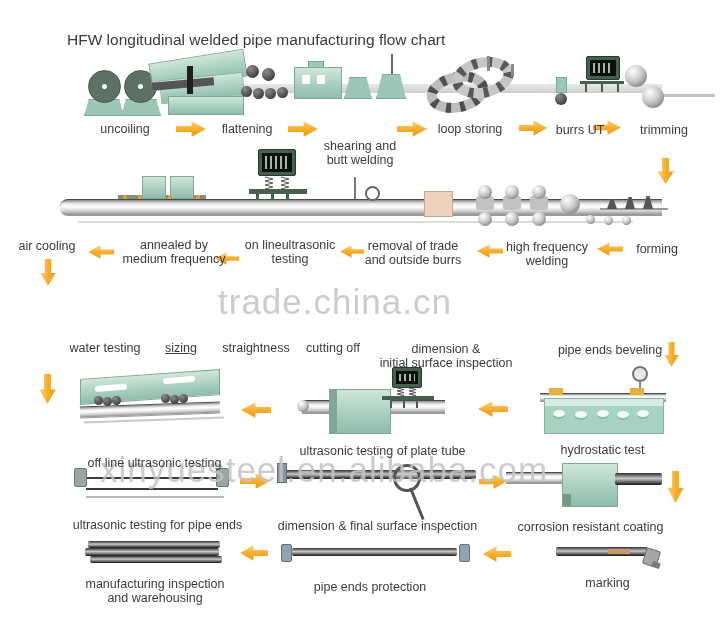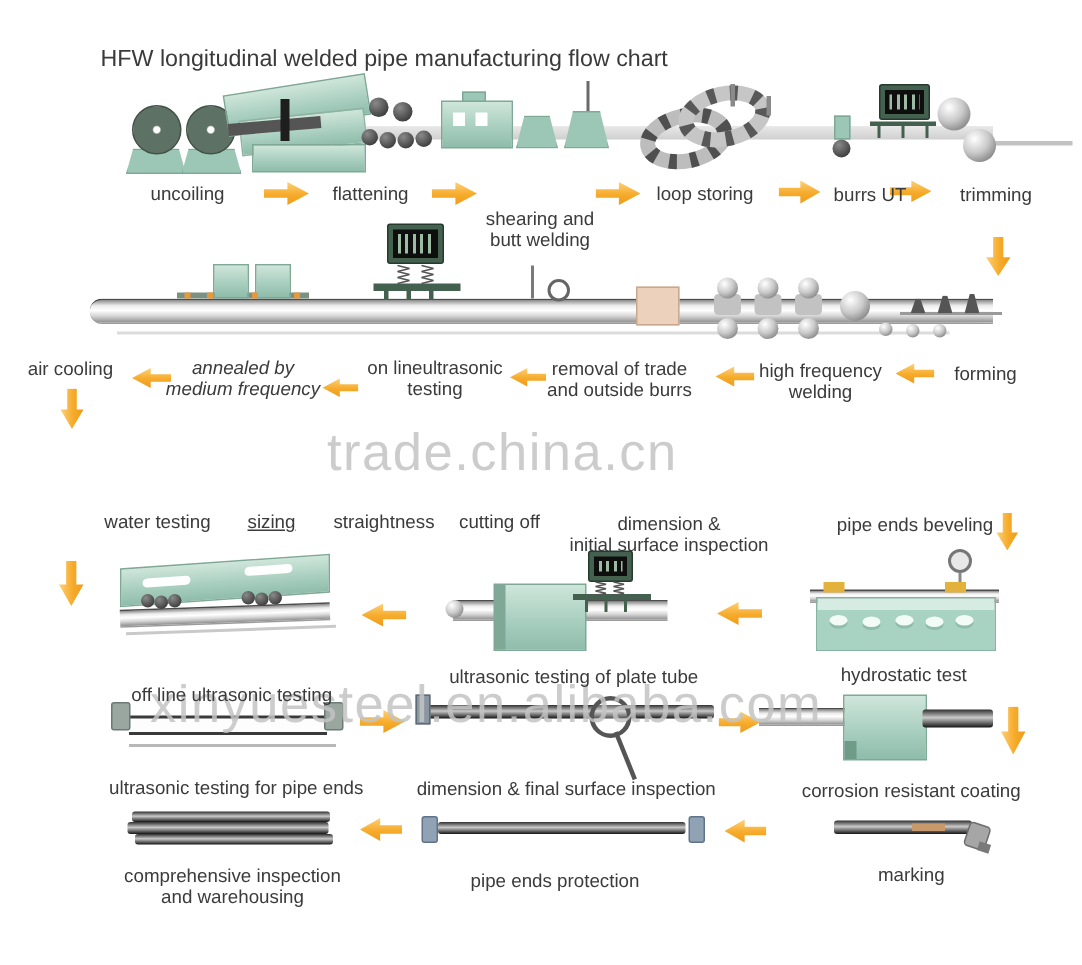--- a/index.html
+++ b/index.html
@@ -172,21 +172,21 @@
     <div class="ball" style="left:604px;top:216px;width:9px;height:9px;"></div>
     <div class="ball" style="left:622px;top:216px;width:9px;height:9px;"></div>
     <div class="block" style="left:600px;top:208px;width:68px;height:2px;background:#9a9a9a;z-index:2;"></div>
     <div class="block" style="left:607px;top:199px;width:10px;height:10px;background:#555;clip-path:polygon(35% 0,65% 0,100% 100%,0 100%);z-index:3;"></div>
     <div class="block" style="left:625px;top:197px;width:10px;height:12px;background:#555;clip-path:polygon(35% 0,65% 0,100% 100%,0 100%);z-index:3;"></div>
     <div class="block" style="left:643px;top:196px;width:10px;height:13px;background:#555;clip-path:polygon(35% 0,65% 0,100% 100%,0 100%);z-index:3;"></div>
   </div>
 
   <div class="lbl" style="left:8px;width:78px;top:239px;">air cooling</div>
   <div class="ar ar-l" style="left:88px;top:245px;width:26px;height:14px;"></div>
-  <div class="lbl" style="left:104px;width:116px;top:238px;font-style:italic;">annealed by
+  <div class="lbl" style="left:116px;width:116px;top:238px;">annealed by
 medium frequency</div>
   <div class="ar ar-l" style="left:215px;top:252px;width:24px;height:13px;"></div>
   <div class="lbl" style="left:238px;width:104px;top:238px;">on lineultrasonic
 testing</div>
   <div class="ar ar-l" style="left:340px;top:245px;width:24px;height:13px;"></div>
   <div class="lbl" style="left:358px;width:110px;top:239px;">removal of trade
 and outside burrs</div>
   <div class="ar ar-l" style="left:477px;top:244px;width:26px;height:14px;"></div>
   <div class="lbl" style="left:500px;width:94px;top:240px;">high frequency
 welding</div>
@@ -290,21 +290,21 @@
     <div class="teal" style="left:562px;top:463px;width:54px;height:42px;">
       <div style="position:absolute;left:0;bottom:0;width:8px;height:12px;background:#6f9b89;"></div>
     </div>
     <div class="darkpipe" style="left:615px;top:473px;width:47px;height:12px;"></div>
   </div>
 
   <div class="ar ar-d" style="left:667px;top:471px;width:17px;height:32px;"></div>
 
   <div class="lbl" style="left:70px;width:175px;top:518px;">ultrasonic testing for pipe ends</div>
   <div class="lbl" style="left:275px;width:205px;top:519px;">dimension &amp; final surface inspection</div>
-  <div class="lbl" style="left:513px;width:155px;top:520px;margin-left:17px;">corrosion resistant coating</div>
+  <div class="lbl" style="left:513px;width:155px;top:520px;">corrosion resistant coating</div>
 
   <div class="block">
     <div class="darkpipe" style="left:88px;top:541px;width:132px;height:7px;"></div>
     <div class="darkpipe" style="left:85px;top:548px;width:134px;height:8px;"></div>
     <div class="darkpipe" style="left:90px;top:556px;width:132px;height:7px;"></div>
   </div>
 
   <div class="ar ar-l" style="left:240px;top:545px;width:28px;height:16px;"></div>
 
   <div class="block">
@@ -315,18 +315,18 @@
 
   <div class="ar ar-l" style="left:483px;top:546px;width:28px;height:16px;"></div>
 
   <div class="block">
     <div class="darkpipe" style="left:556px;top:547px;width:92px;height:9px;"></div>
     <div class="block" style="left:608px;top:549px;width:22px;height:5px;background:#c89a6b;z-index:3;"></div>
     <div class="block" style="left:644px;top:549px;width:13px;height:15px;background:#a6a6a6;border:1px solid #6e6e6e;border-radius:3px;transform:rotate(18deg);z-index:3;"></div>
     <div class="block" style="left:652px;top:562px;width:8px;height:6px;background:#7a7a7a;transform:rotate(18deg);z-index:3;"></div>
   </div>
 
-  <div class="lbl" style="left:75px;width:160px;top:577px;">comprehensive inspection
+  <div class="lbl" style="left:75px;width:160px;top:577px;">manufacturing inspection
 and warehousing</div>
   <div class="lbl" style="left:305px;width:130px;top:580px;">pipe ends protection</div>
   <div class="lbl" style="left:560px;width:95px;top:576px;">marking</div>
 
 </div>
 
 </body></html>

